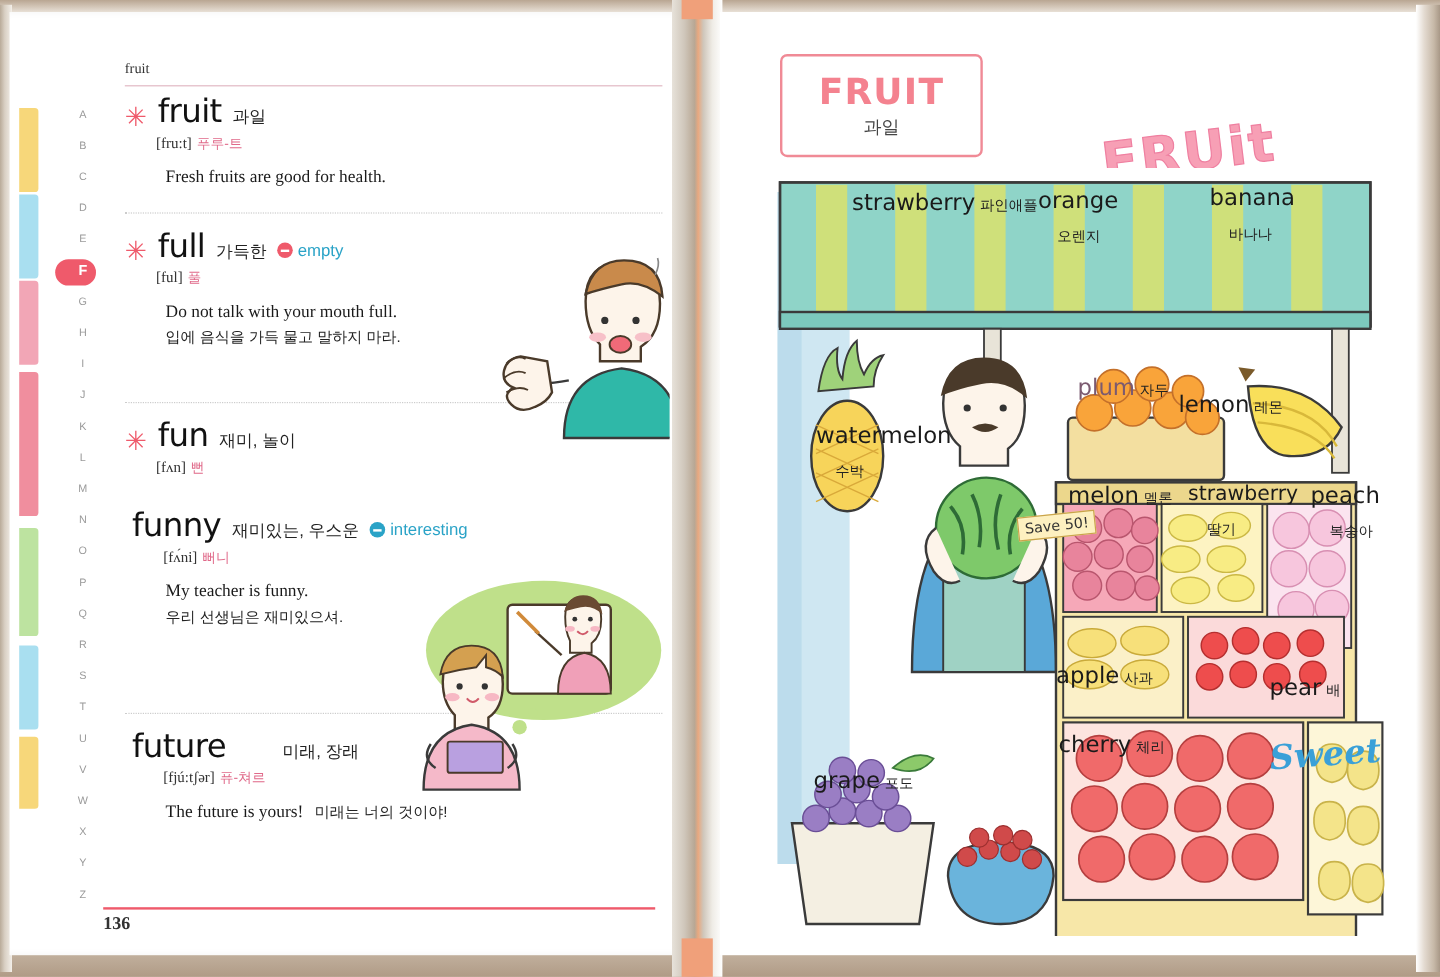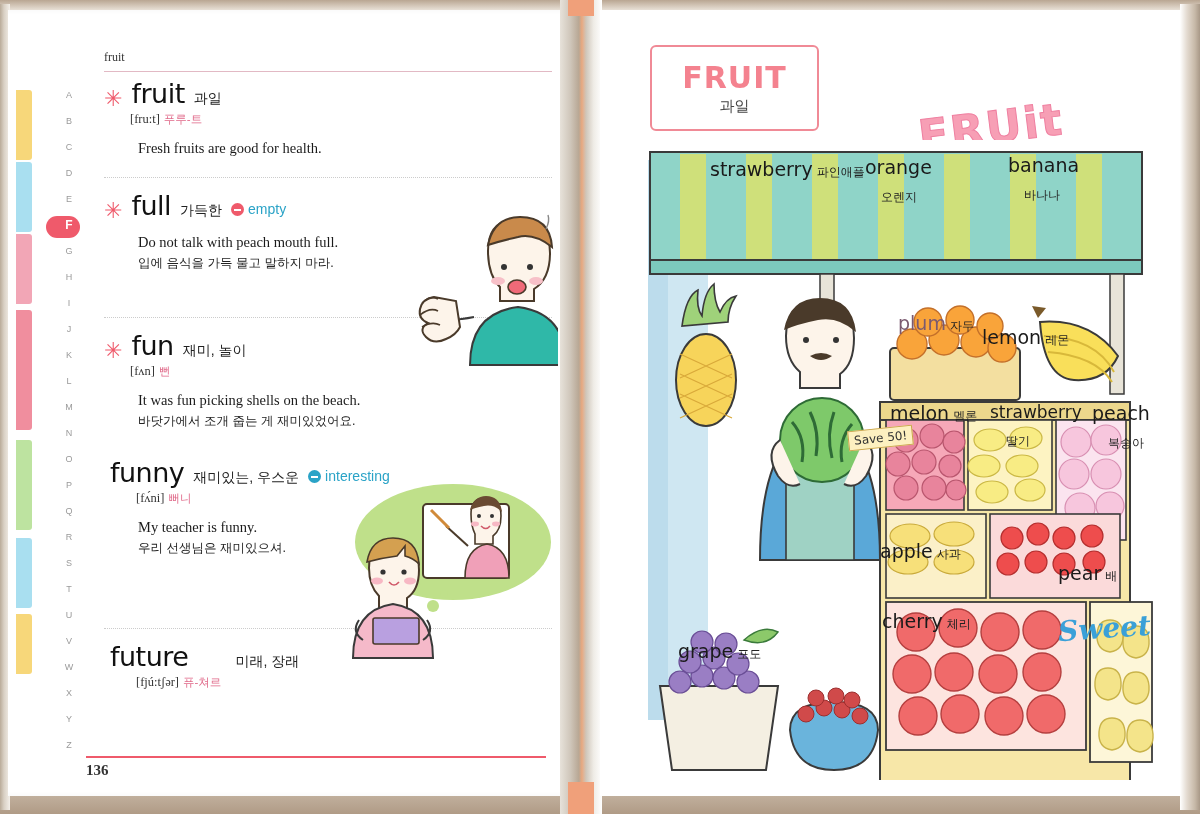--- a/index.html
+++ b/index.html
@@ -366,40 +366,39 @@
       <div class="entry">
         <div class="headword-line">
           <span class="star">✳</span>
           <span class="headword">full</span>
           <span class="kor-mean">가득한</span>
           <span class="antonym">
             <span class="rel-badge"></span>
             <span>empty</span>
           </span>
         </div>
+        <div class="pron">
+          <span>[ful]</span><span class="kor">풀</span>
+        </div>
         <div class="example">
-          <span>Do not talk with peach mouth full.</span>
+          <span>Do not talk with your mouth full.</span>
           <span class="kr">입에 음식을 가득 물고 말하지 마라.</span>
         </div>
       </div>
 
       <div class="divider" style="margin-top:44px;"></div>
 
       <div class="entry">
         <div class="headword-line">
           <span class="star">✳</span>
           <span class="headword">fun</span>
           <span class="kor-mean">재미, 놀이</span>
         </div>
         <div class="pron">
           <span>[fʌn]</span><span class="kor">뻔</span>
-        </div>
-        <div class="example">
-          <span>It was fun picking shells on the beach.</span>
-          <span class="kr">바닷가에서 조개 줍는 게 재미있었어요.</span>
         </div>
       </div>
 
       <div class="entry" style="margin-top:26px;">
         <div class="headword-line" style="margin-left:6px;">
           <span class="headword">funny</span>
           <span class="kor-mean">재미있는, 우스운</span>
           <span class="synonym">
             <span class="rel-badge syn"></span>
             <span>interesting</span>
@@ -416,20 +415,24 @@
 
       <div class="divider" style="margin-top:70px;"></div>
 
       <div class="entry">
         <div class="headword-line" style="margin-left:6px;gap:47px;">
           <span class="headword">future</span>
           <span class="kor-mean">미래, 장래</span>
         </div>
         <div class="pron" style="margin-left:8px;">
           <span>[fjú:tʃər]</span><span class="kor">퓨-쳐르</span>
+        </div>
+        <div class="example inline">
+          <span>The future is yours!</span>
+          <span class="kr">미래는 너의 것이야!</span>
         </div>
       </div>
     </div>
 
     <svg class="illus" style="left:330px; top:195px;" width="220" height="165" viewBox="0 0 220 165">
       <path d="M150 46 q0 -32 30 -32 q32 0 32 34 q0 26 -16 36 l0 12 l-34 0 l0 -14 q-12 -12 -12 -36z" fill="#fdf4ea" stroke="#4a3a2a" stroke-width="2"></path>
       <path d="M150 40 q6 -28 32 -28 q30 0 32 30 q-18 -14 -34 -10 q-18 4 -30 8z" fill="#c98a4b" stroke="#4a3a2a" stroke-width="2"></path>
       <circle cx="166" cy="62" r="3" fill="#333"></circle>
       <circle cx="192" cy="62" r="3" fill="#333"></circle>
       <ellipse cx="160" cy="76" rx="7" ry="4" fill="#f7c0c8"></ellipse>
@@ -659,36 +662,39 @@
       
       <div class="label" style="left:70px; top:18px;">
         <span>strawberry</span><span class="kr">파인애플</span>
       </div>
       <div class="label block" style="left:225px; top:16px;">
         <span>orange</span><span class="kr">오렌지</span>
       </div>
       <div class="label block" style="left:368px; top:14px;">
         <span>banana</span><span class="kr">바나나</span>
       </div>
+      <div class="label block" style="left:40px; top:212px;">
+        <span>watermelon</span><span class="kr">수박</span>
+      </div>
       <div class="label" style="left:258px; top:172px; color:#7b5a70;">
         <span>plum</span><span class="kr">자두</span>
       </div>
       <div class="label" style="left:342px; top:186px;">
         <span>lemon</span><span class="kr">레몬</span>
       </div>
       <div class="label" style="left:250px; top:262px;">
         <span>melon</span><span class="kr">멜론</span>
       </div>
       <div class="label block small" style="left:350px; top:262px;">
         <span>strawberry</span><span class="kr">딸기</span>
       </div>
       <div class="label block" style="left:452px; top:262px;">
         <span>peach</span><span class="kr">복숭아</span>
       </div>
-      <div class="label" style="left:240px; top:400px;">
+      <div class="label" style="left:240px; top:412px;">
         <span>apple</span><span class="kr">사과</span>
       </div>
       <div class="label" style="left:418px; top:422px;">
         <span>pear</span><span class="kr">배</span>
       </div>
       <div class="label" style="left:242px; top:470px;">
         <span>cherry</span><span class="kr">체리</span>
       </div>
       <div class="label" style="left:38px; top:500px;">
         <span>grape</span><span class="kr">포도</span>

